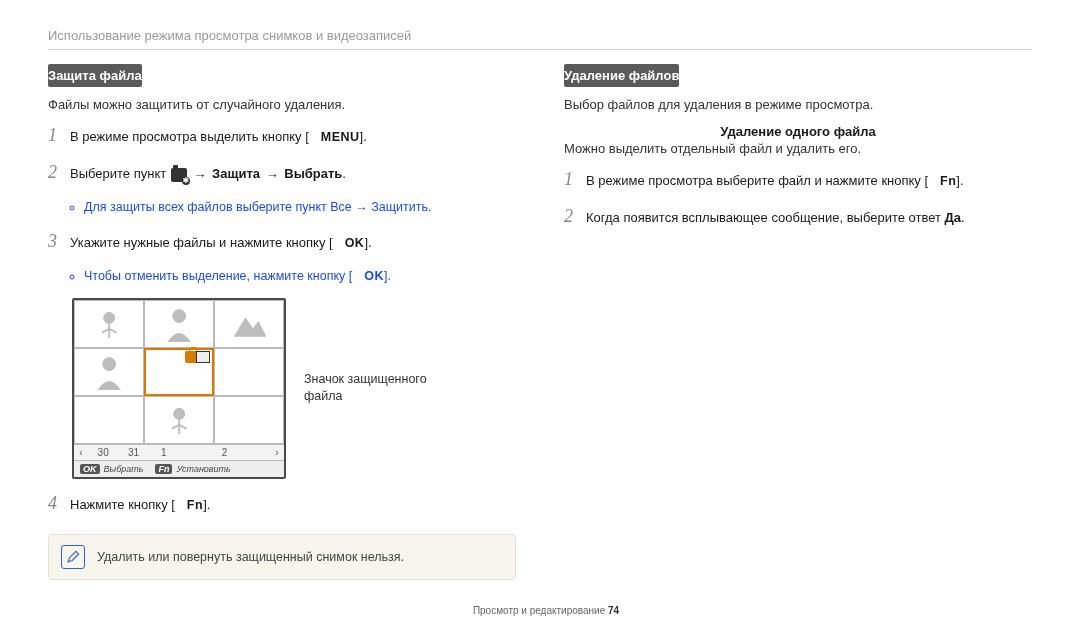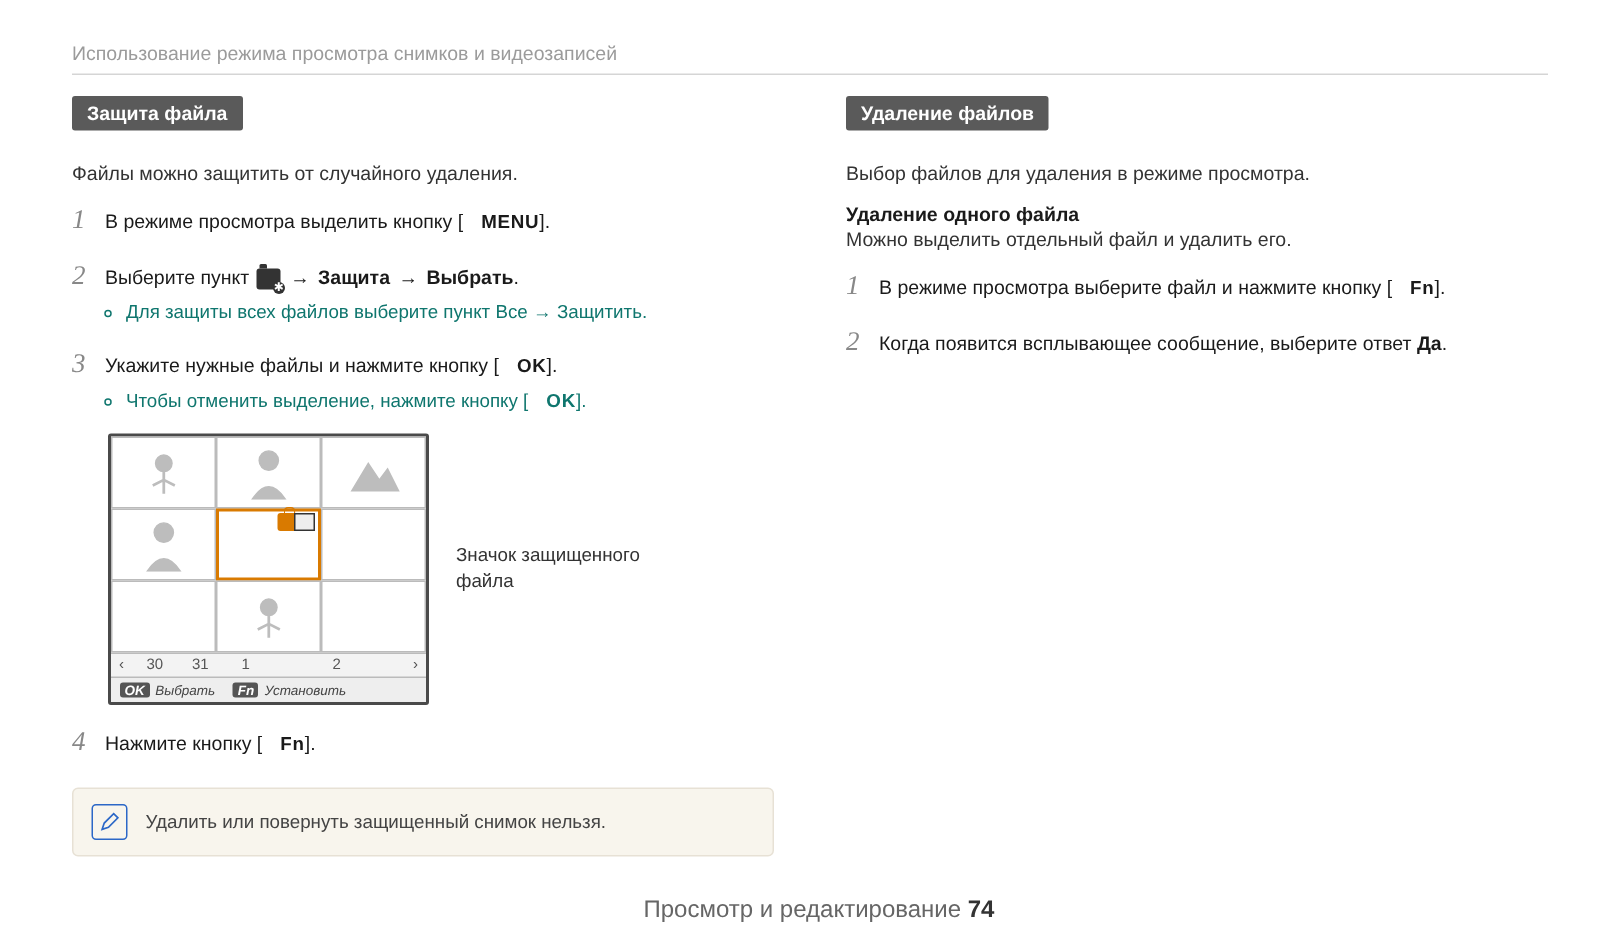--- a/index.html
+++ b/index.html
@@ -31,24 +31,24 @@
     display: flex;
     gap: 48px;
   }
   .col { flex: 1; min-width: 0; }
 
   .section-tag {
     display: inline-block;
     background: #5a5a5a;
     color: #fff;
     font-weight: bold;
-    padding: 4px 10px;
+    padding: 4px 0;
     border-radius: 2px;
     font-size: 13px;
-    margin-bottom: 17px;
+    margin-bottom: 6px;
   }
   .intro { margin: 4px 0 10px 0; color:#333; }
 
   ol.steps {
     list-style: none;
     padding: 0;
     margin: 0 0 6px 0;
     counter-reset: step;
   }
   ol.steps > li {
@@ -59,21 +59,21 @@
   }
   .step-num {
     font-style: italic;
     font-family: Georgia, "Times New Roman", serif;
     font-size: 18px;
     color: #888;
     width: 22px;
     flex-shrink: 0;
   }
   .step-body { flex: 1; }
-  .bullets { margin: 4px 0 0 0; padding-left: 14px; font-size: 12.5px; color:#0f766e;}
+  .bullets { margin: 14px 0 0 0; padding-left: 14px; font-size: 12.5px; color:#1d4ed8;}
   .bullets li { margin-bottom: 2px; }
   .menu-lbl, .ok-lbl, .fn-lbl {
     font-weight: bold;
     font-family: Arial, sans-serif;
     font-size: 12.5px;
     letter-spacing: 0.5px;
     padding-left: 12px;
   }
   .gear-folder {
     display:inline-block; width:16px; height:14px; vertical-align:middle;
@@ -124,23 +124,23 @@
     border-radius:4px; padding:10px 12px;
     margin-top:20px;
   }
   .note-icon {
     width:22px; height:22px; border:1.5px solid #2b67c7; border-radius:3px;
     display:flex; align-items:center; justify-content:center;
     color:#2b67c7; flex-shrink:0;
   }
   .note-text { font-size:12.5px; color:#444; }
 
-  .subhead { font-weight:bold; font-size:13px; margin:12px 0 2px 0;}
-
-  .footer { position:absolute; bottom:14px; left:12px; right:0; text-align:center; font-size:16px; color:#666;}
+  .subhead { font-weight:bold; font-size:13px; margin:12px 0 2px 0;text-align:center;}
+
+  .footer { position:absolute; bottom:14px; left:12px; right:0; text-align:center; font-size:10px; color:#666;}
   .footer b{ color:#333;}
 </style>
 </head>
 <body>
 
 <div class="page">
   <div class="breadcrumb">Использование режима просмотра снимков и видеозаписей</div>
   <div class="hr"></div>
 
   <div class="columns">

